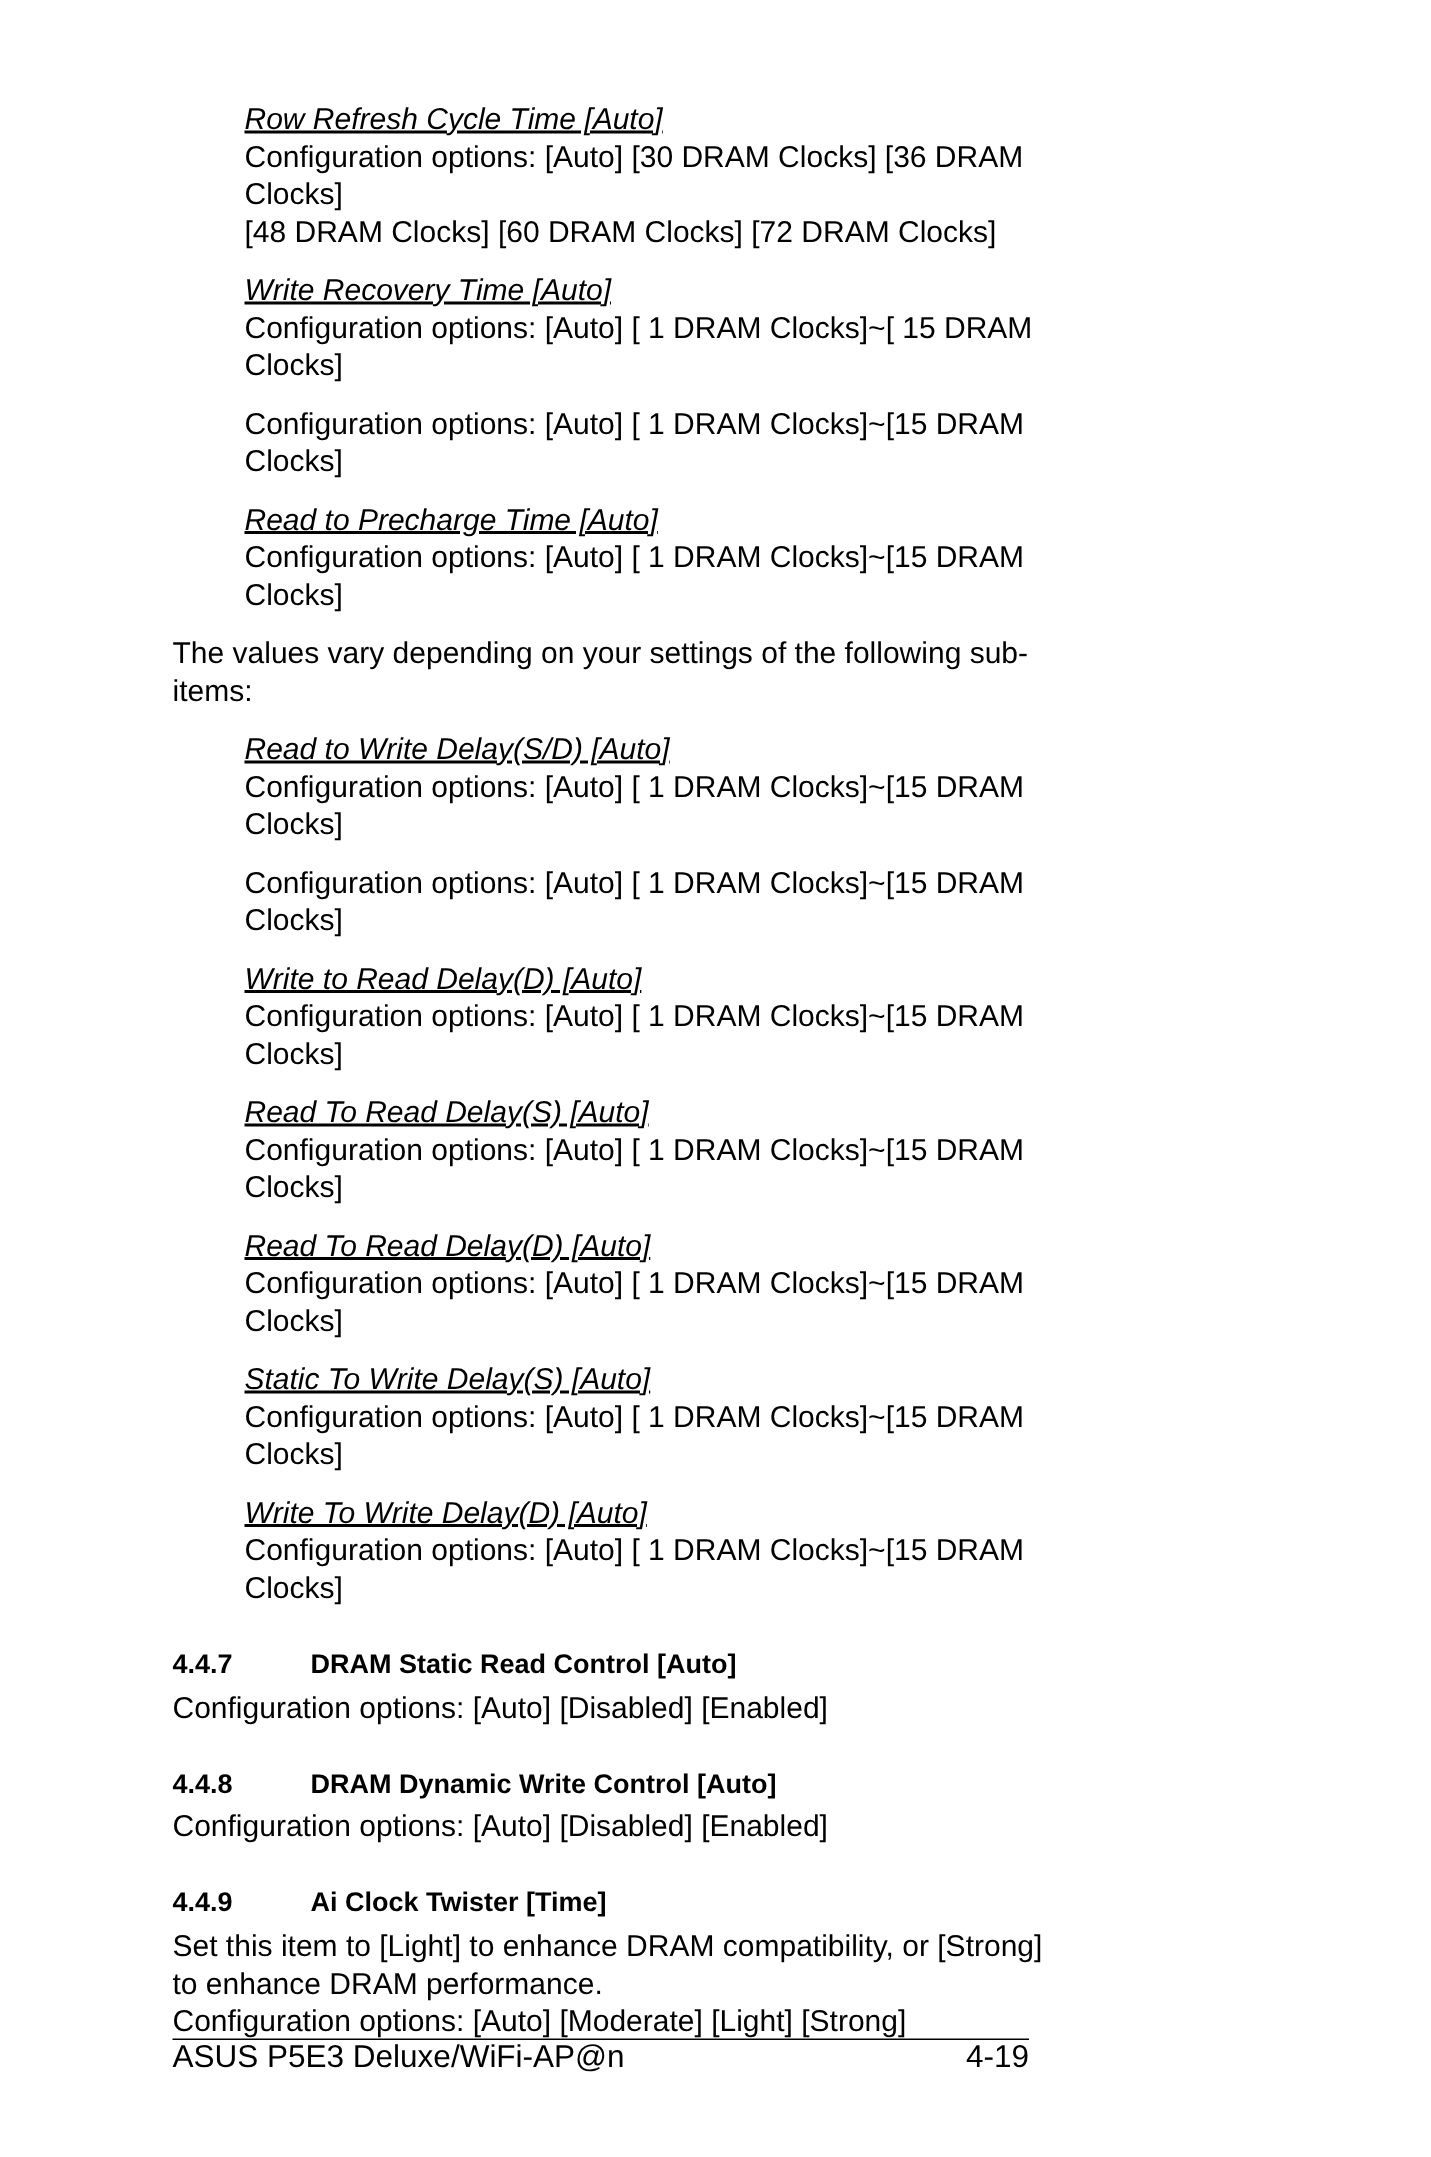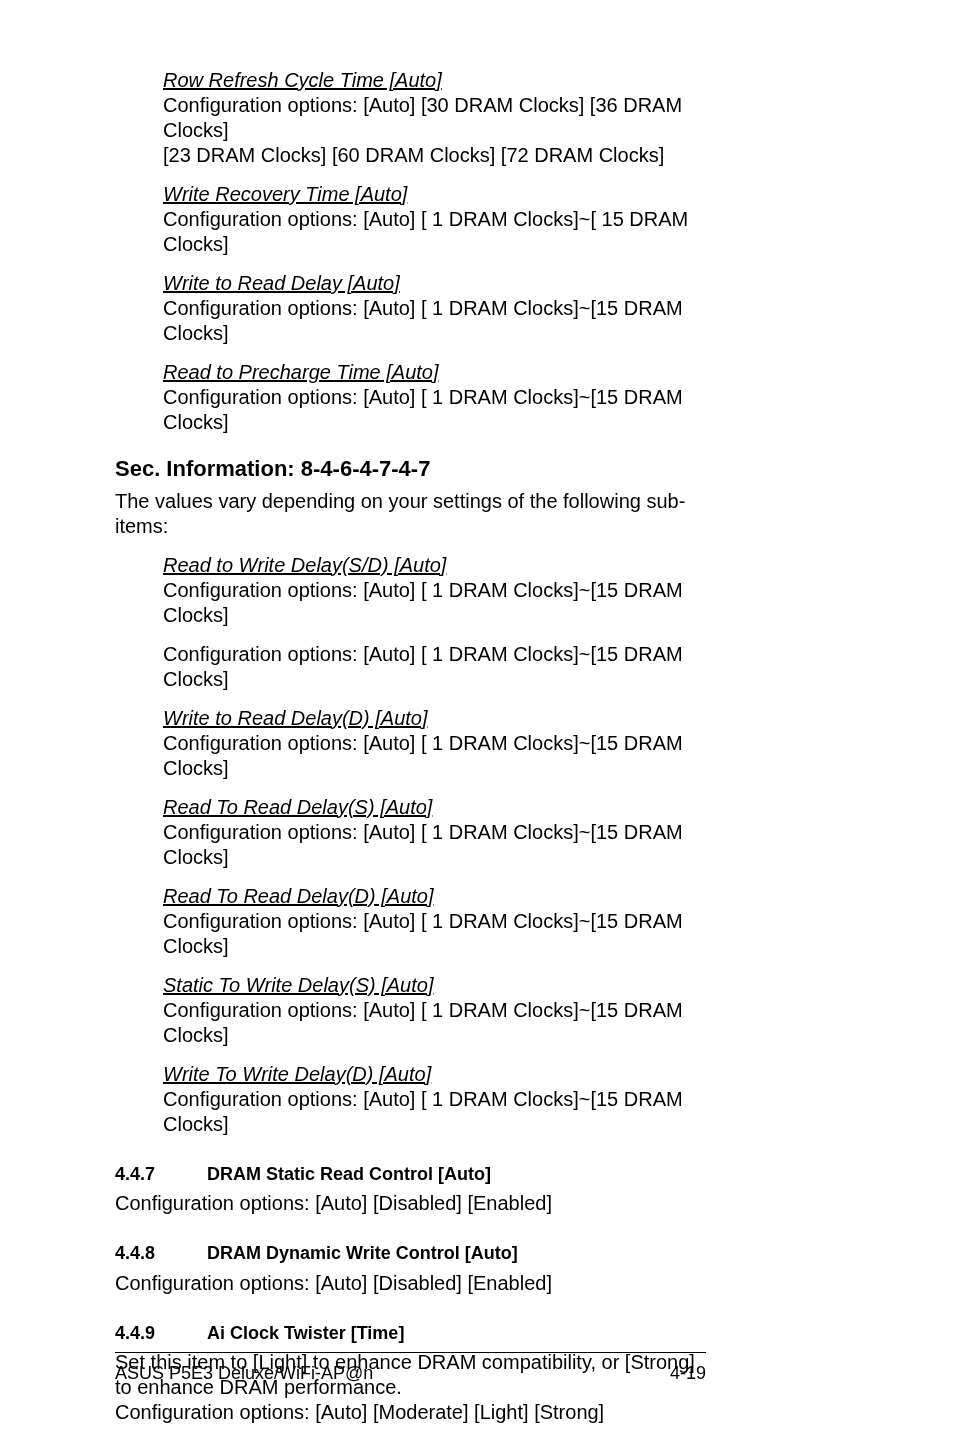--- a/index.html
+++ b/index.html
@@ -49,53 +49,50 @@
     margin-bottom: 6px;
   }
   .h2 .num {
     display: inline-block;
     width: 92px;
   }
   .footer {
     position: absolute;
     bottom: 54px;
     left: 115px;
-    right: 86px;
+    right: 106px;
     border-top: 1px solid #000;
-    padding-top: 10px;
     display: flex;
     justify-content: space-between;
-    font-size: 18px;
+    font-size: 21px;
   }
 </style>
 </head>
 <body>
 
 <div class="page">
   <div class="content">
 
     <div class="sub-item">
       <span class="sub-item-title">Row Refresh Cycle Time [Auto]</span>
       <span class="sub-item-body">Configuration options: [Auto] [30 DRAM Clocks] [36 DRAM Clocks]</span>
-      <span class="sub-item-body">[23 DRAM Clocks] [60 DRAM Clocks] [72 DRAM Clocks]</span>
+      <span class="sub-item-body">[48 DRAM Clocks] [60 DRAM Clocks] [72 DRAM Clocks]</span>
     </div>
     <div class="sub-item">
       <span class="sub-item-title">Write Recovery Time [Auto]</span>
       <span class="sub-item-body">Configuration options: [Auto] [ 1 DRAM Clocks]~[ 15 DRAM Clocks]</span>
     </div>
     <div class="sub-item">
-      <span class="sub-item-title">Write to Read Delay [Auto]</span>
       <span class="sub-item-body">Configuration options: [Auto] [ 1 DRAM Clocks]~[15 DRAM Clocks]</span>
     </div>
     <div class="sub-item">
       <span class="sub-item-title">Read to Precharge Time [Auto]</span>
       <span class="sub-item-body">Configuration options: [Auto] [ 1 DRAM Clocks]~[15 DRAM Clocks]</span>
     </div>
 
-    <div class="h3">Sec. Information: 8-4-6-4-7-4-7</div>
     <div class="para">The values vary depending on your settings of the following sub-items:</div>
 
     <div class="sub-item">
       <span class="sub-item-title">Read to Write Delay(S/D) [Auto]</span>
       <span class="sub-item-body">Configuration options: [Auto] [ 1 DRAM Clocks]~[15 DRAM Clocks]</span>
     </div>
     <div class="sub-item">
       <span class="sub-item-body">Configuration options: [Auto] [ 1 DRAM Clocks]~[15 DRAM Clocks]</span>
     </div>
     <div class="sub-item">

